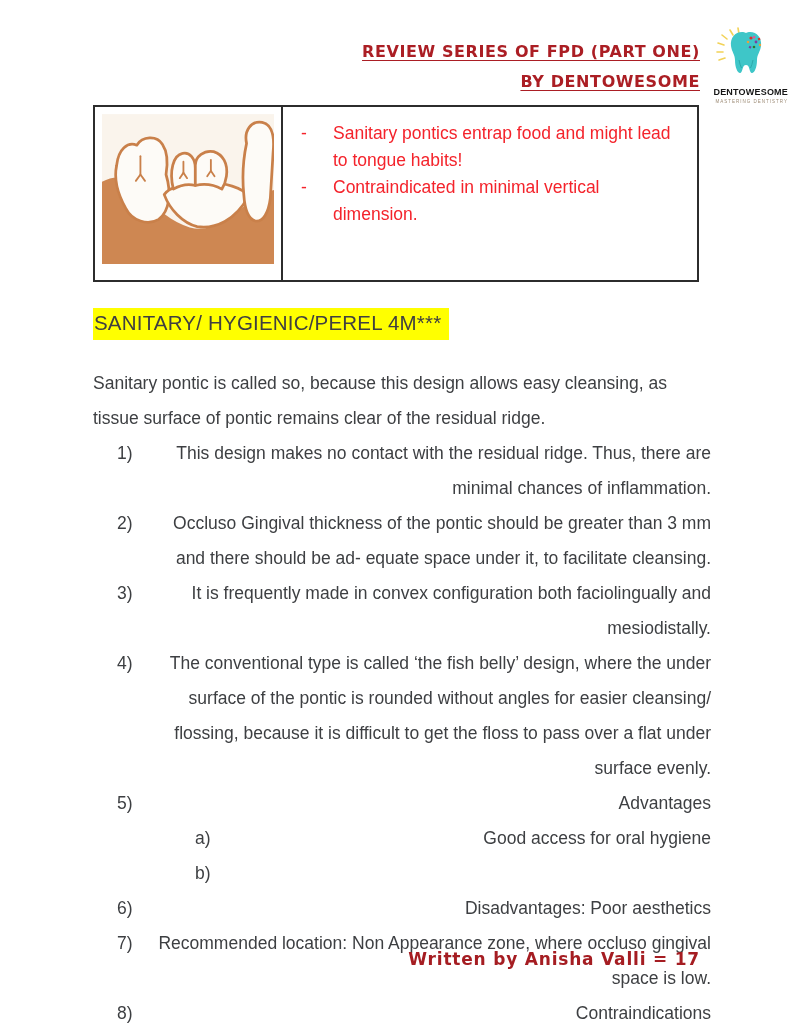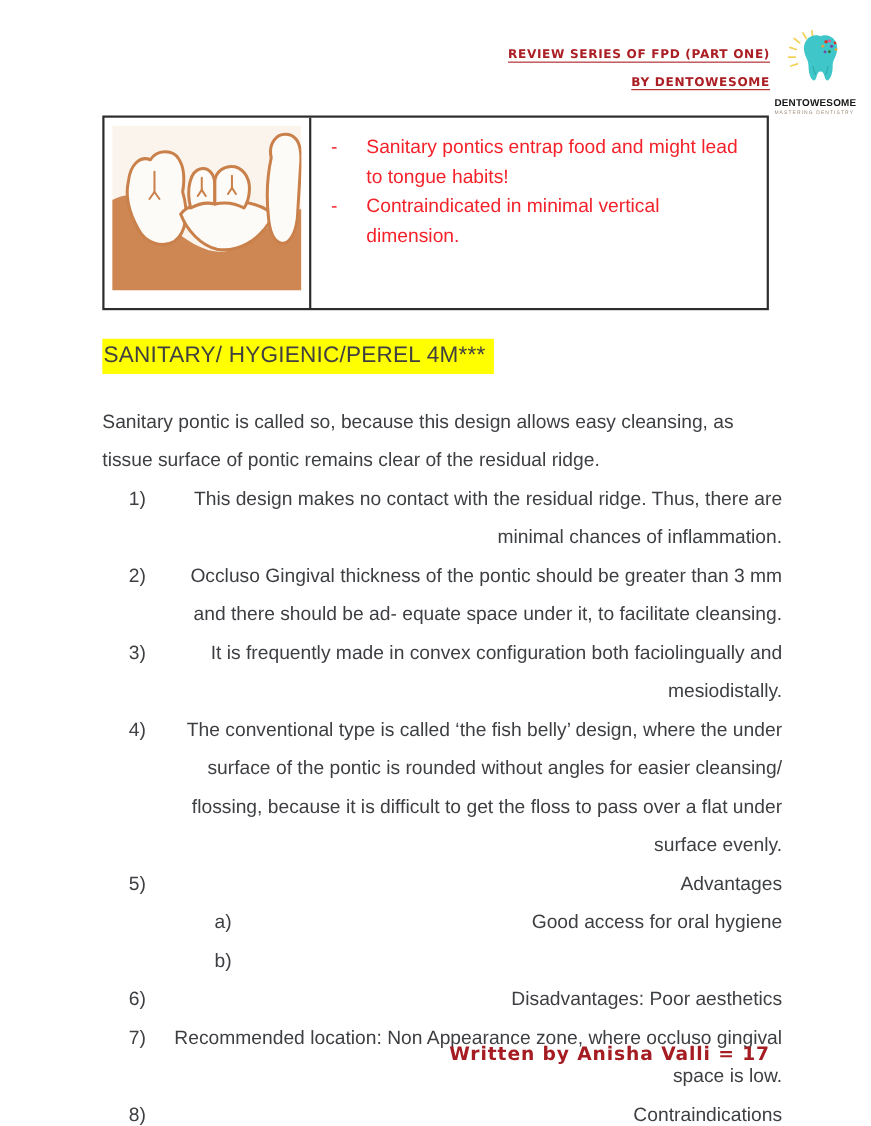--- a/index.html
+++ b/index.html
@@ -17,35 +17,35 @@
   .header-block {
     position: absolute;
     top: 44px;
     right: 92px;
     text-align: right;
     font-family: "DejaVu Sans", sans-serif;
   }
   .header-line1, .header-line2 {
     color: #ab1e24;
     font-weight: bold;
-    font-size: 11px;
+    font-size: 16px;
     letter-spacing: 0.6px;
     text-decoration: underline;
     text-underline-offset: 3px;
     line-height: 1.0;
   }
   .header-line2 { margin-top: 14px; }
 
   
   .logo {
     position: absolute;
     top: 26px;
     left: 704px;
     width: 84px;
-    text-align: left;
+    text-align: right;
   }
   .logo-name {
     font-size: 9px;
     font-weight: bold;
     color: #151515;
     letter-spacing: 0.2px;
     margin-top: 1px;
   }
   .logo-tagline {
     font-size: 4.5px;

